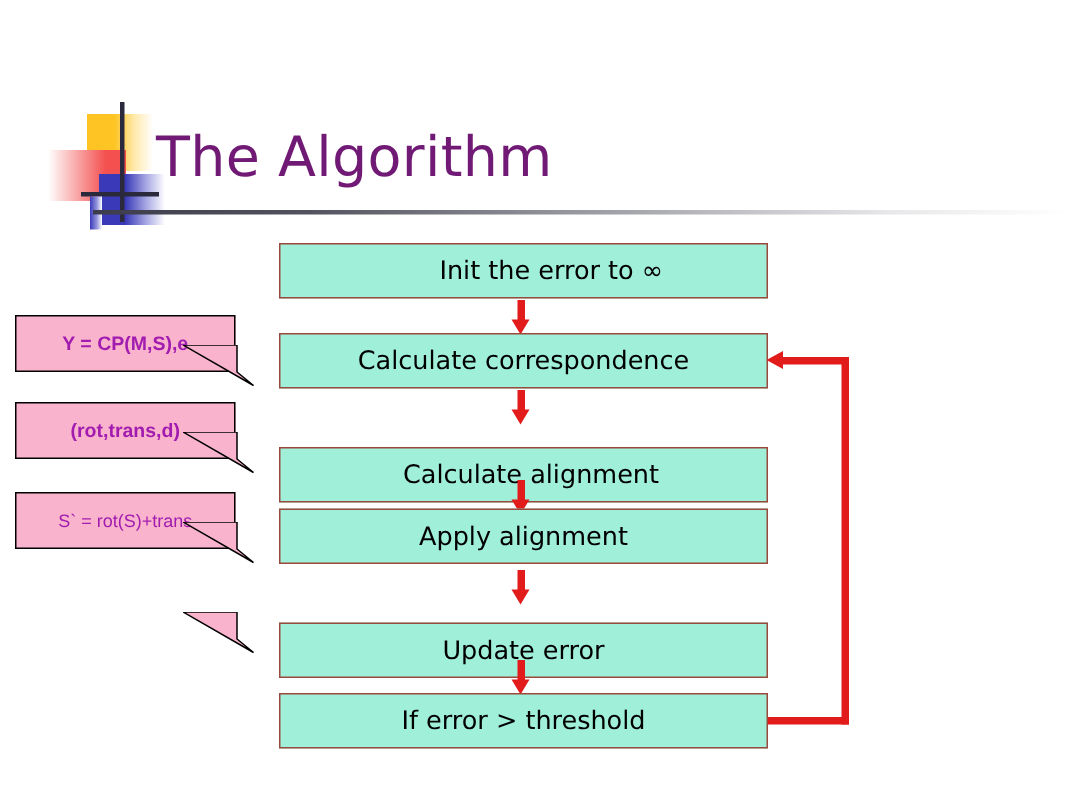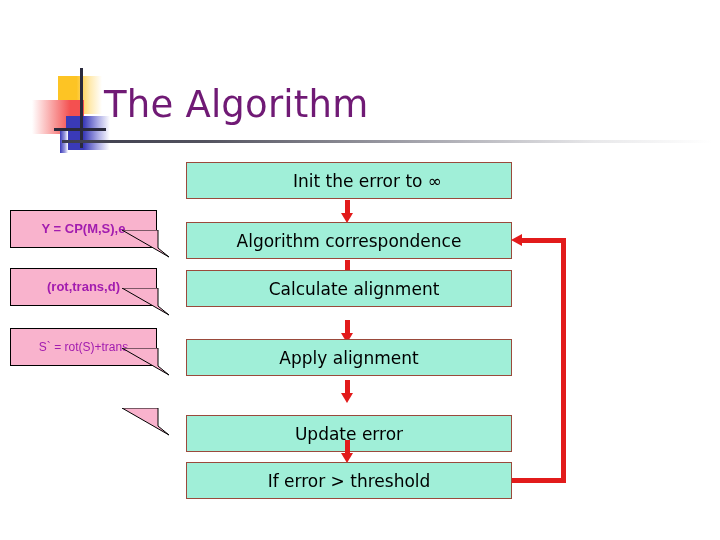--- a/index.html
+++ b/index.html
@@ -233,28 +233,28 @@
   <div id="title-rule"></div>
 </div>
 
 <div class="flow-box" style="top:162px;padding-left:37px;">Init the error to ∞</div>
 
 <div class="flow-arrow" style="top:200px;">
   <div class="shaft"></div>
     <div class="head"></div>
 </div>
 
-<div class="flow-box" style="top:222px;">Algorithm correspondence</div>
+<div class="flow-box" style="top:222px;">Calculate correspondence</div>
 
 <div class="flow-arrow" style="top:260px;">
   <div class="shaft"></div>
     <div class="head"></div>
 </div>
 
-<div class="flow-box" style="top:270px;padding-left:10px;">Calculate alignment</div>
+<div class="flow-box" style="top:298px;padding-left:10px;">Calculate alignment</div>
 
 <div class="flow-arrow" style="top:320px;">
   <div class="shaft"></div>
     <div class="head"></div>
 </div>
 
 <div class="flow-box" style="top:339px;">Apply alignment</div>
 
 <div class="flow-arrow" style="top:380px;">
   <div class="shaft"></div>

